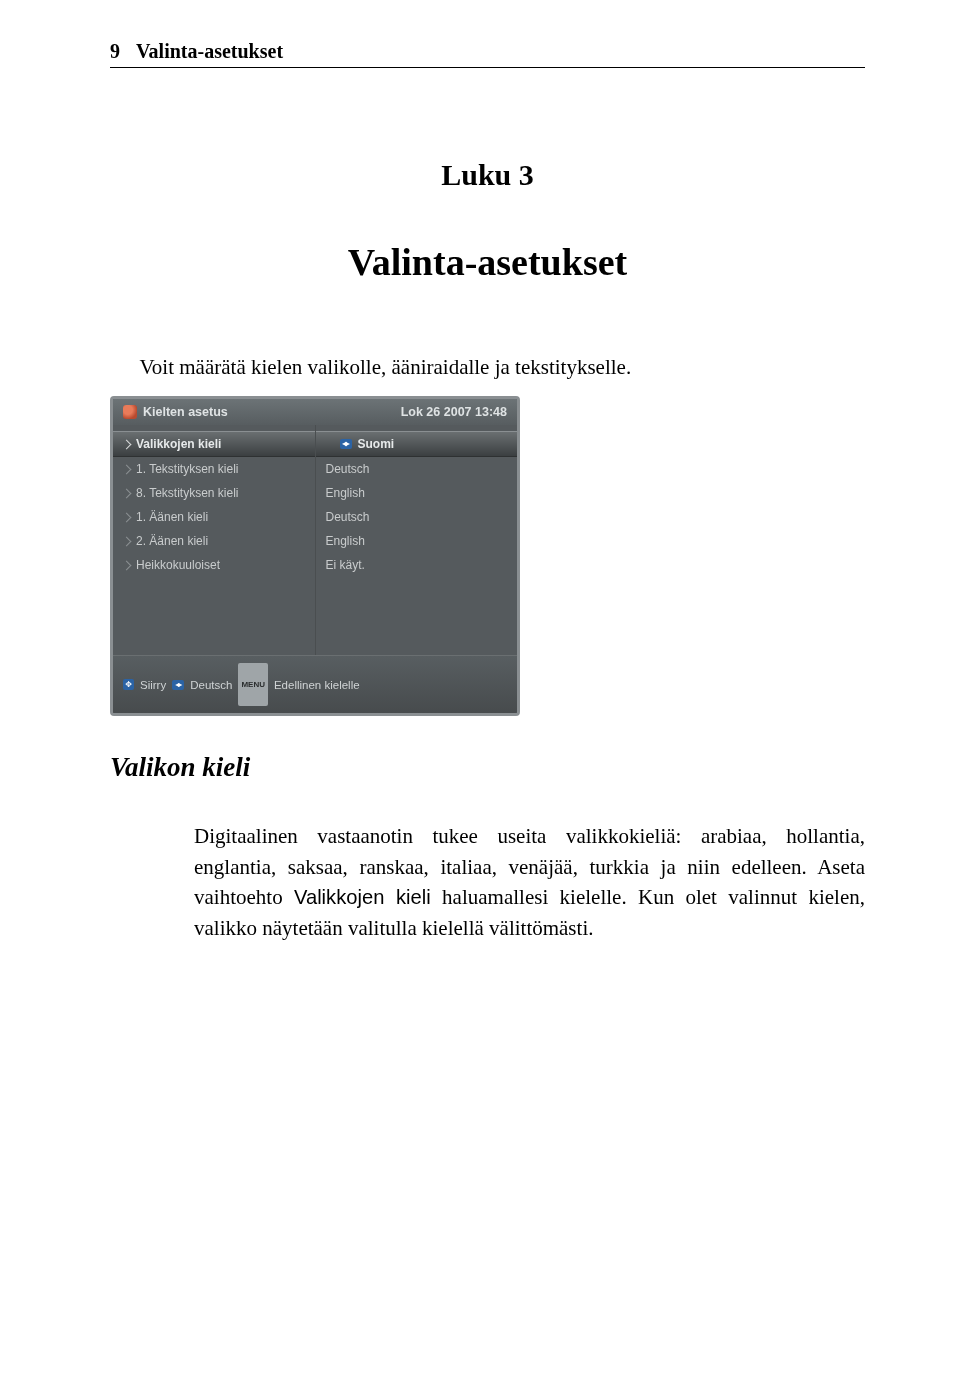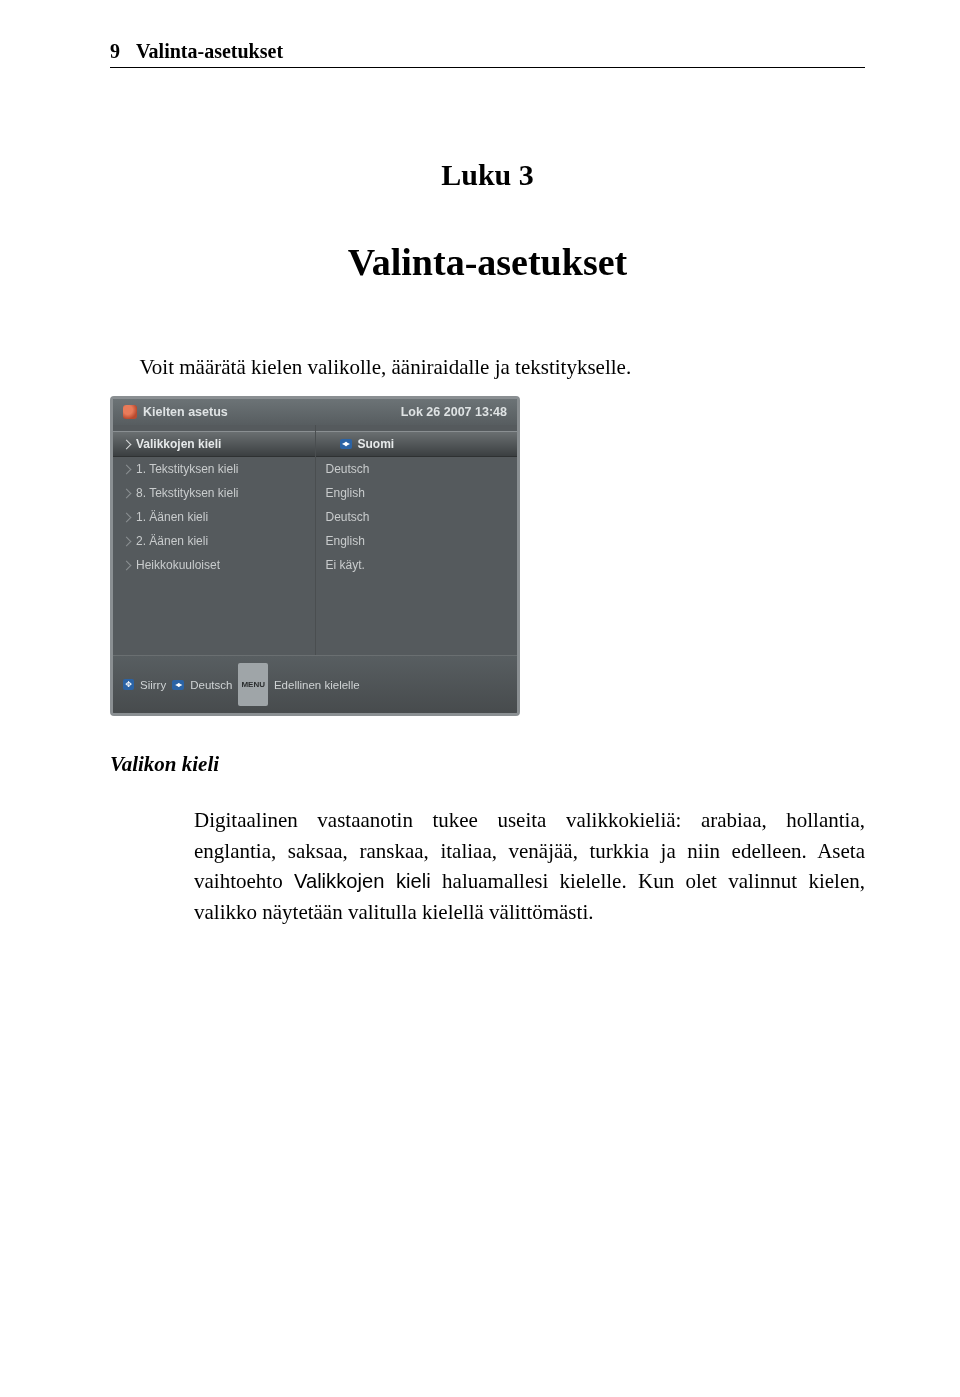--- a/index.html
+++ b/index.html
@@ -146,24 +146,24 @@
   .footer-arrow {
     width:11px; height:11px; background:#2b63a5; border-radius:2px;
     display:inline-flex; align-items:center; justify-content:center; color:#fff; font-size:8px;
   }
   .menu-chip {
     display:inline-block; background:#9fa5a8; color:#2a2d2e; font-size:8px; font-weight:bold;
     padding:17px 3px; border-radius:2px;
   }
 
   .subheading {
-    font-size: 21px;
+    font-size: 27px;
     font-weight: bold;
     font-style: italic;
-    margin-bottom: 28px;
+    margin-bottom: 38px;
   }
   .body-para {
     font-size: 21px;
     line-height: 1.45;
     padding-left: 84px;
     text-align: justify;
   }
 </style>
 </head>
 <body>

